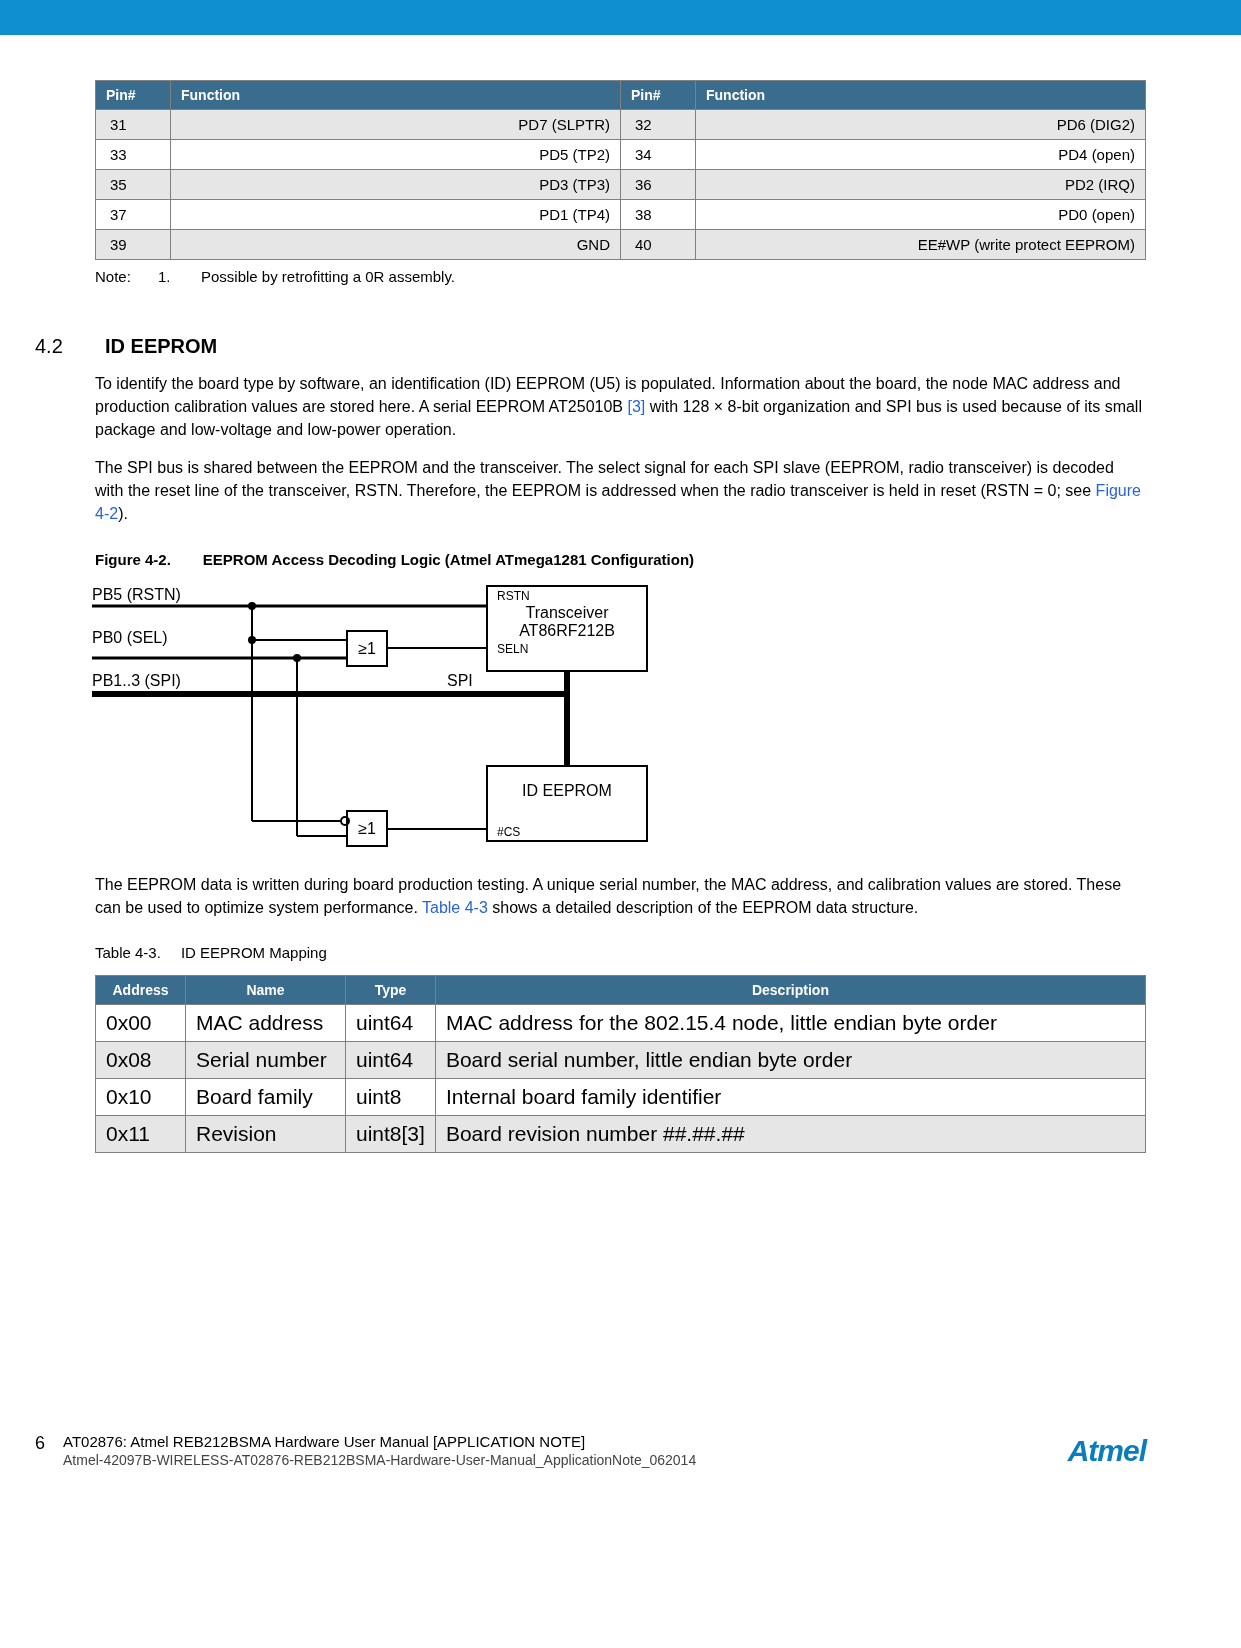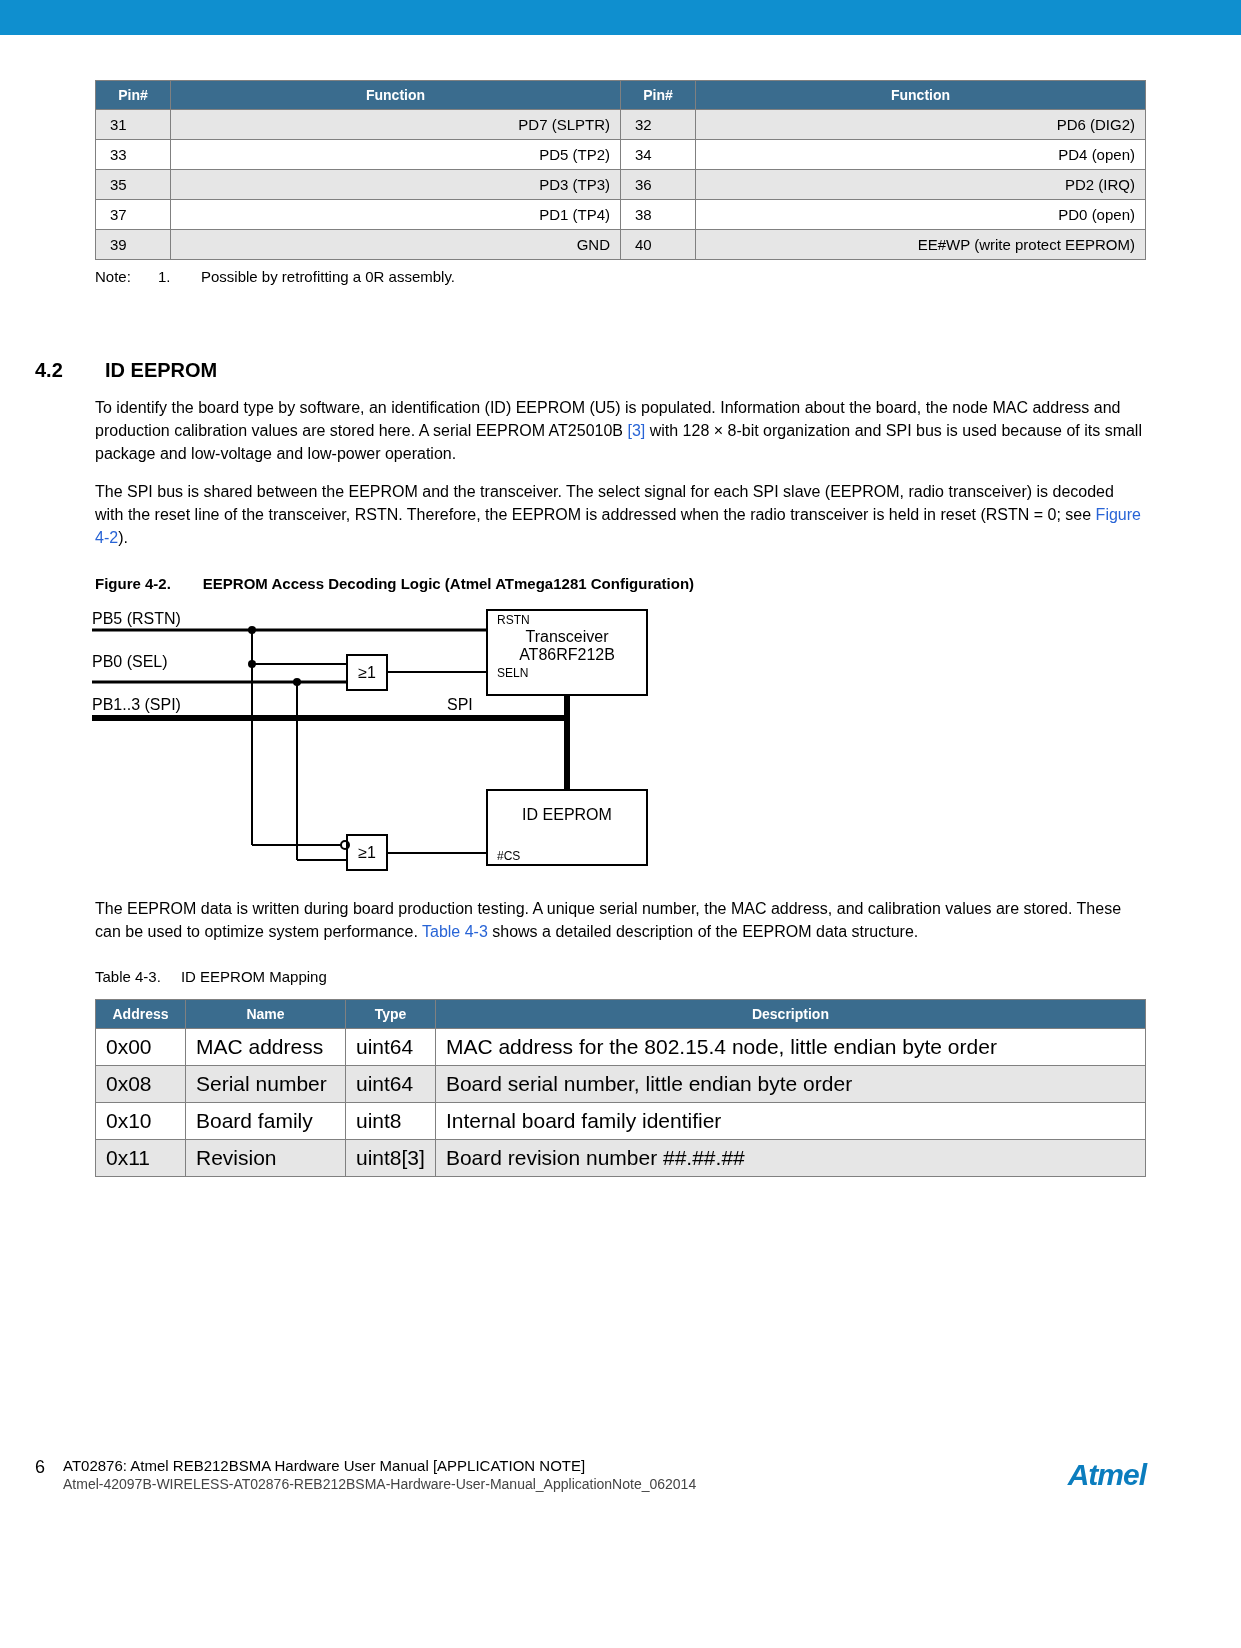--- a/index.html
+++ b/index.html
@@ -30,39 +30,39 @@
   }
   
   table { border-collapse: collapse; width: 100%; }
   .pintable th {
     background: var(--header-bg);
     color: var(--header-text);
     font-weight: bold;
     font-size: 14px;
     padding: 6px 10px;
     border: 1px solid var(--border);
-    text-align: center;
+    text-align: left;
   }
   .pintable td {
     border: 1px solid var(--border);
     padding: 6px 10px;
     font-size: 15px;
   }
   .pintable col.pin { width: 75px; }
   .pintable col.func { width: 450px; }
   .pintable tr.odd td { background: var(--row-odd); }
   .pintable tr.even td { background: var(--row-even); }
   .pintable td.pin { text-align: left; padding-left: 14px;}
   .pintable td.func { text-align: right; }
   .note-row { display: flex; align-items: flex-start; gap: 18px; margin-top: 8px; font-size: 15px;}
   .note-row .n-label { min-width: 45px; }
   .note-row .n-num { min-width: 25px; }
   
   .section-row { display: flex; align-items: baseline; gap: 30px; margin-top: 50px; }
-  .sec-num { font-weight: bold; font-size: 20px; min-width: 40px; margin-left: -60px; margin-top: 24px; }
+  .sec-num { font-weight: normal; font-size: 20px; min-width: 40px; margin-left: -60px; }
   .sec-title { font-weight: bold; font-size: 20px; }
   .body-text { margin-top: 14px; line-height: 1.45; font-size: 16px; }
   .body-text .ref { color: var(--link); }
   
   .fig-caption { font-weight: bold; font-size: 15px; margin-top: 26px; display: flex; gap: 32px;}
   .figure-svg { margin-top: 8px; margin-left: -8px;}
   
   .maptable th {
     background: var(--header-bg);
     color: var(--header-text);

